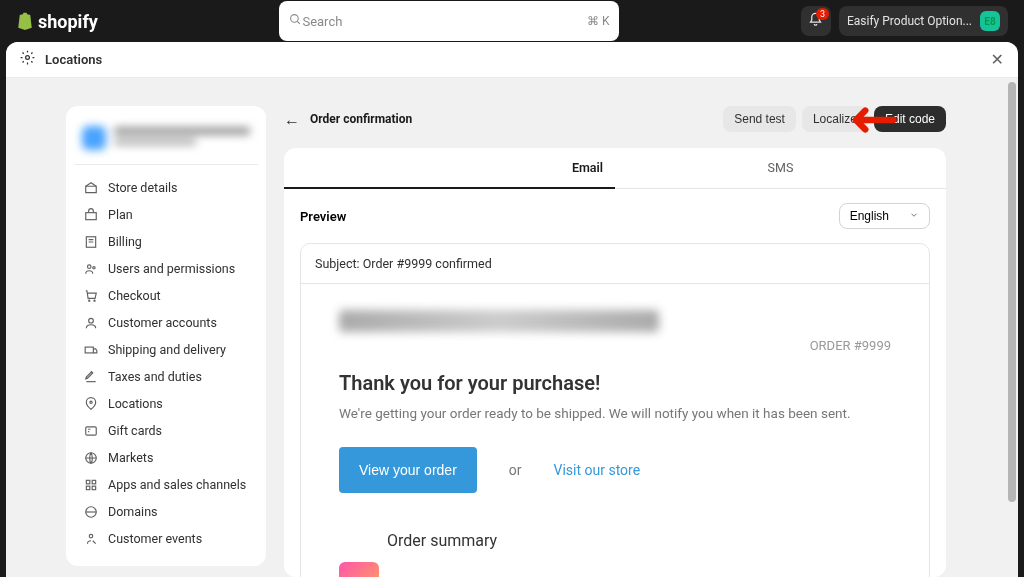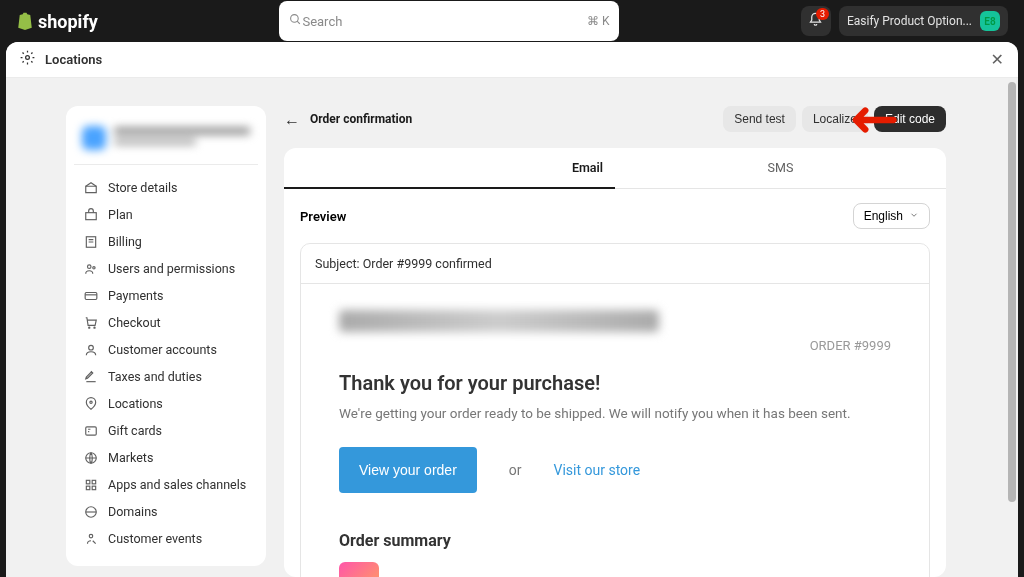--- a/index.html
+++ b/index.html
@@ -74,34 +74,34 @@
 .btn.secondary { background: #e7e7e7; color: #303030; }
 .btn.primary { background: #2d2d2d; color: #fff; }
 
 .card { background: #fff; border-radius: 12px; overflow: hidden; }
 .tabs { display: flex; border-bottom: 1px solid #e5e5e5; }
 .tab { flex: 1; text-align: center; padding: 12px; font-size: 12.5px; color: #616161; cursor: pointer; }
 .tab.active { color: #1a1a1a; font-weight: 600; border-bottom: 2px solid #1a1a1a; margin-bottom: -1px; text-align: right; }
 
 .preview-row { display: flex; align-items: center; padding: 14px 16px; justify-content: space-between; }
 .preview-label { font-size: 13px; font-weight: 600; }
-.lang-btn { margin-left: auto; border: 1px solid #d4d4d4; border-radius: 8px; padding: 5px 10px; font-size: 12px; display: flex; align-items: center; gap: 6px; background: #fff; cursor: pointer; }
+.lang-btn { margin-left: auto; border: 1px solid #d4d4d4; border-radius: 8px; padding: 5px 10px; font-size: 12px; display: flex; align-items: center; gap: 20px; background: #fff; cursor: pointer; }
 
 .email-frame { margin: 0 16px 16px; border: 1px solid #e5e5e5; border-radius: 10px; overflow: hidden; }
 .subject { padding: 12px 14px; font-size: 12.5px; color: #303030; border-bottom: 1px solid #e5e5e5; }
 .email-body { padding: 26px 38px; }
 .shop-blur { filter: blur(5px); height: 22px; background: linear-gradient(90deg, #aaa, #ccc, #aaa); border-radius: 4px; width: 320px; }
 .order-num { text-align: right; color: #999; font-size: 13px; margin-top: 6px; }
 .thanks { font-size: 20px; font-weight: 600; margin-top: 18px; color: #333; }
 .thanks-desc { color: #777; font-size: 13.5px; margin-top: 8px; line-height: 1.5; }
 .cta-row { margin-top: 24px; display: flex; align-items: center; gap: 32px; }
 .cta-btn { background: #3498db; color: #fff; border: none; padding: 15px 20px; border-radius: 4px; font-size: 14px; cursor: pointer; }
 .or { color: #777; font-size: 14px; }
 .link { color: #3498db; font-size: 14px; text-decoration: none; }
-.order-summary { font-size: 16px; font-weight: 700; margin-top: 38px; color: #333; }
+.order-summary { font-size: 16px; font-weight: 400; margin-top: 38px; color: #333; margin-left: 48px; }
 .product-thumb { width: 40px; height: 40px; background: linear-gradient(135deg, #f5a, #fa5); border-radius: 6px; margin-top: 12px; }
 
 
 .arrow-annot {
   position: absolute;
   top: 58px; right: 128px;
   width: 40px; height: 40px;
   transform: rotate(225deg);
   pointer-events: none;
   z-index: 50;
@@ -213,44 +213,44 @@
                   <circle cx="9" cy="8" r="3"></circle>
                   <circle cx="17" cy="10" r="2"></circle>
                   <path d="M3 20c0-3 3-5 6-5s6 2 6 5"></path>
                 </svg>
               </span>
               <span>Users and permissions</span>
             </div>
             <div class="nav-item">
               <span class="nav-icon">
                 <svg viewBox="0 0 24 24" fill="none" stroke="currentColor" stroke-width="2">
-                  <rect x="2" y="6" width="20" height="12" rx="2"></rect>
-                  <line x1="2" y1="10" x2="22" y2="10"></line>
-                </svg>
-              </span>
-              <span>Payments</span>
-            </div>
-            <div class="nav-item">
-              <span class="nav-icon">
-                <svg viewBox="0 0 24 24" fill="none" stroke="currentColor" stroke-width="2">
                   <circle cx="9" cy="20" r="1"></circle>
                   <circle cx="18" cy="20" r="1"></circle>
                   <path d="M3 3h2l2 13h12l2-9H6"></path>
                 </svg>
               </span>
               <span>Checkout</span>
             </div>
             <div class="nav-item">
               <span class="nav-icon">
                 <svg viewBox="0 0 24 24" fill="none" stroke="currentColor" stroke-width="2">
                   <circle cx="12" cy="8" r="4"></circle>
                   <path d="M4 21c0-4 4-6 8-6s8 2 8 6"></path>
                 </svg>
               </span>
               <span>Customer accounts</span>
+            </div>
+            <div class="nav-item">
+              <span class="nav-icon">
+                <svg viewBox="0 0 24 24" fill="none" stroke="currentColor" stroke-width="2">
+                  <rect x="2" y="7" width="14" height="10"></rect>
+                  <path d="M16 10h4l2 3v4h-6"></path>
+                </svg>
+              </span>
+              <span>Shipping and delivery</span>
             </div>
             <div class="nav-item">
               <span class="nav-icon">
                 <svg viewBox="0 0 24 24" fill="none" stroke="currentColor" stroke-width="2">
                   <path d="M12 2l3 3-9 9-3 1 1-3 9-9z"></path>
                   <path d="M4 20h16"></path>
                 </svg>
               </span>
               <span>Taxes and duties</span>
             </div>

